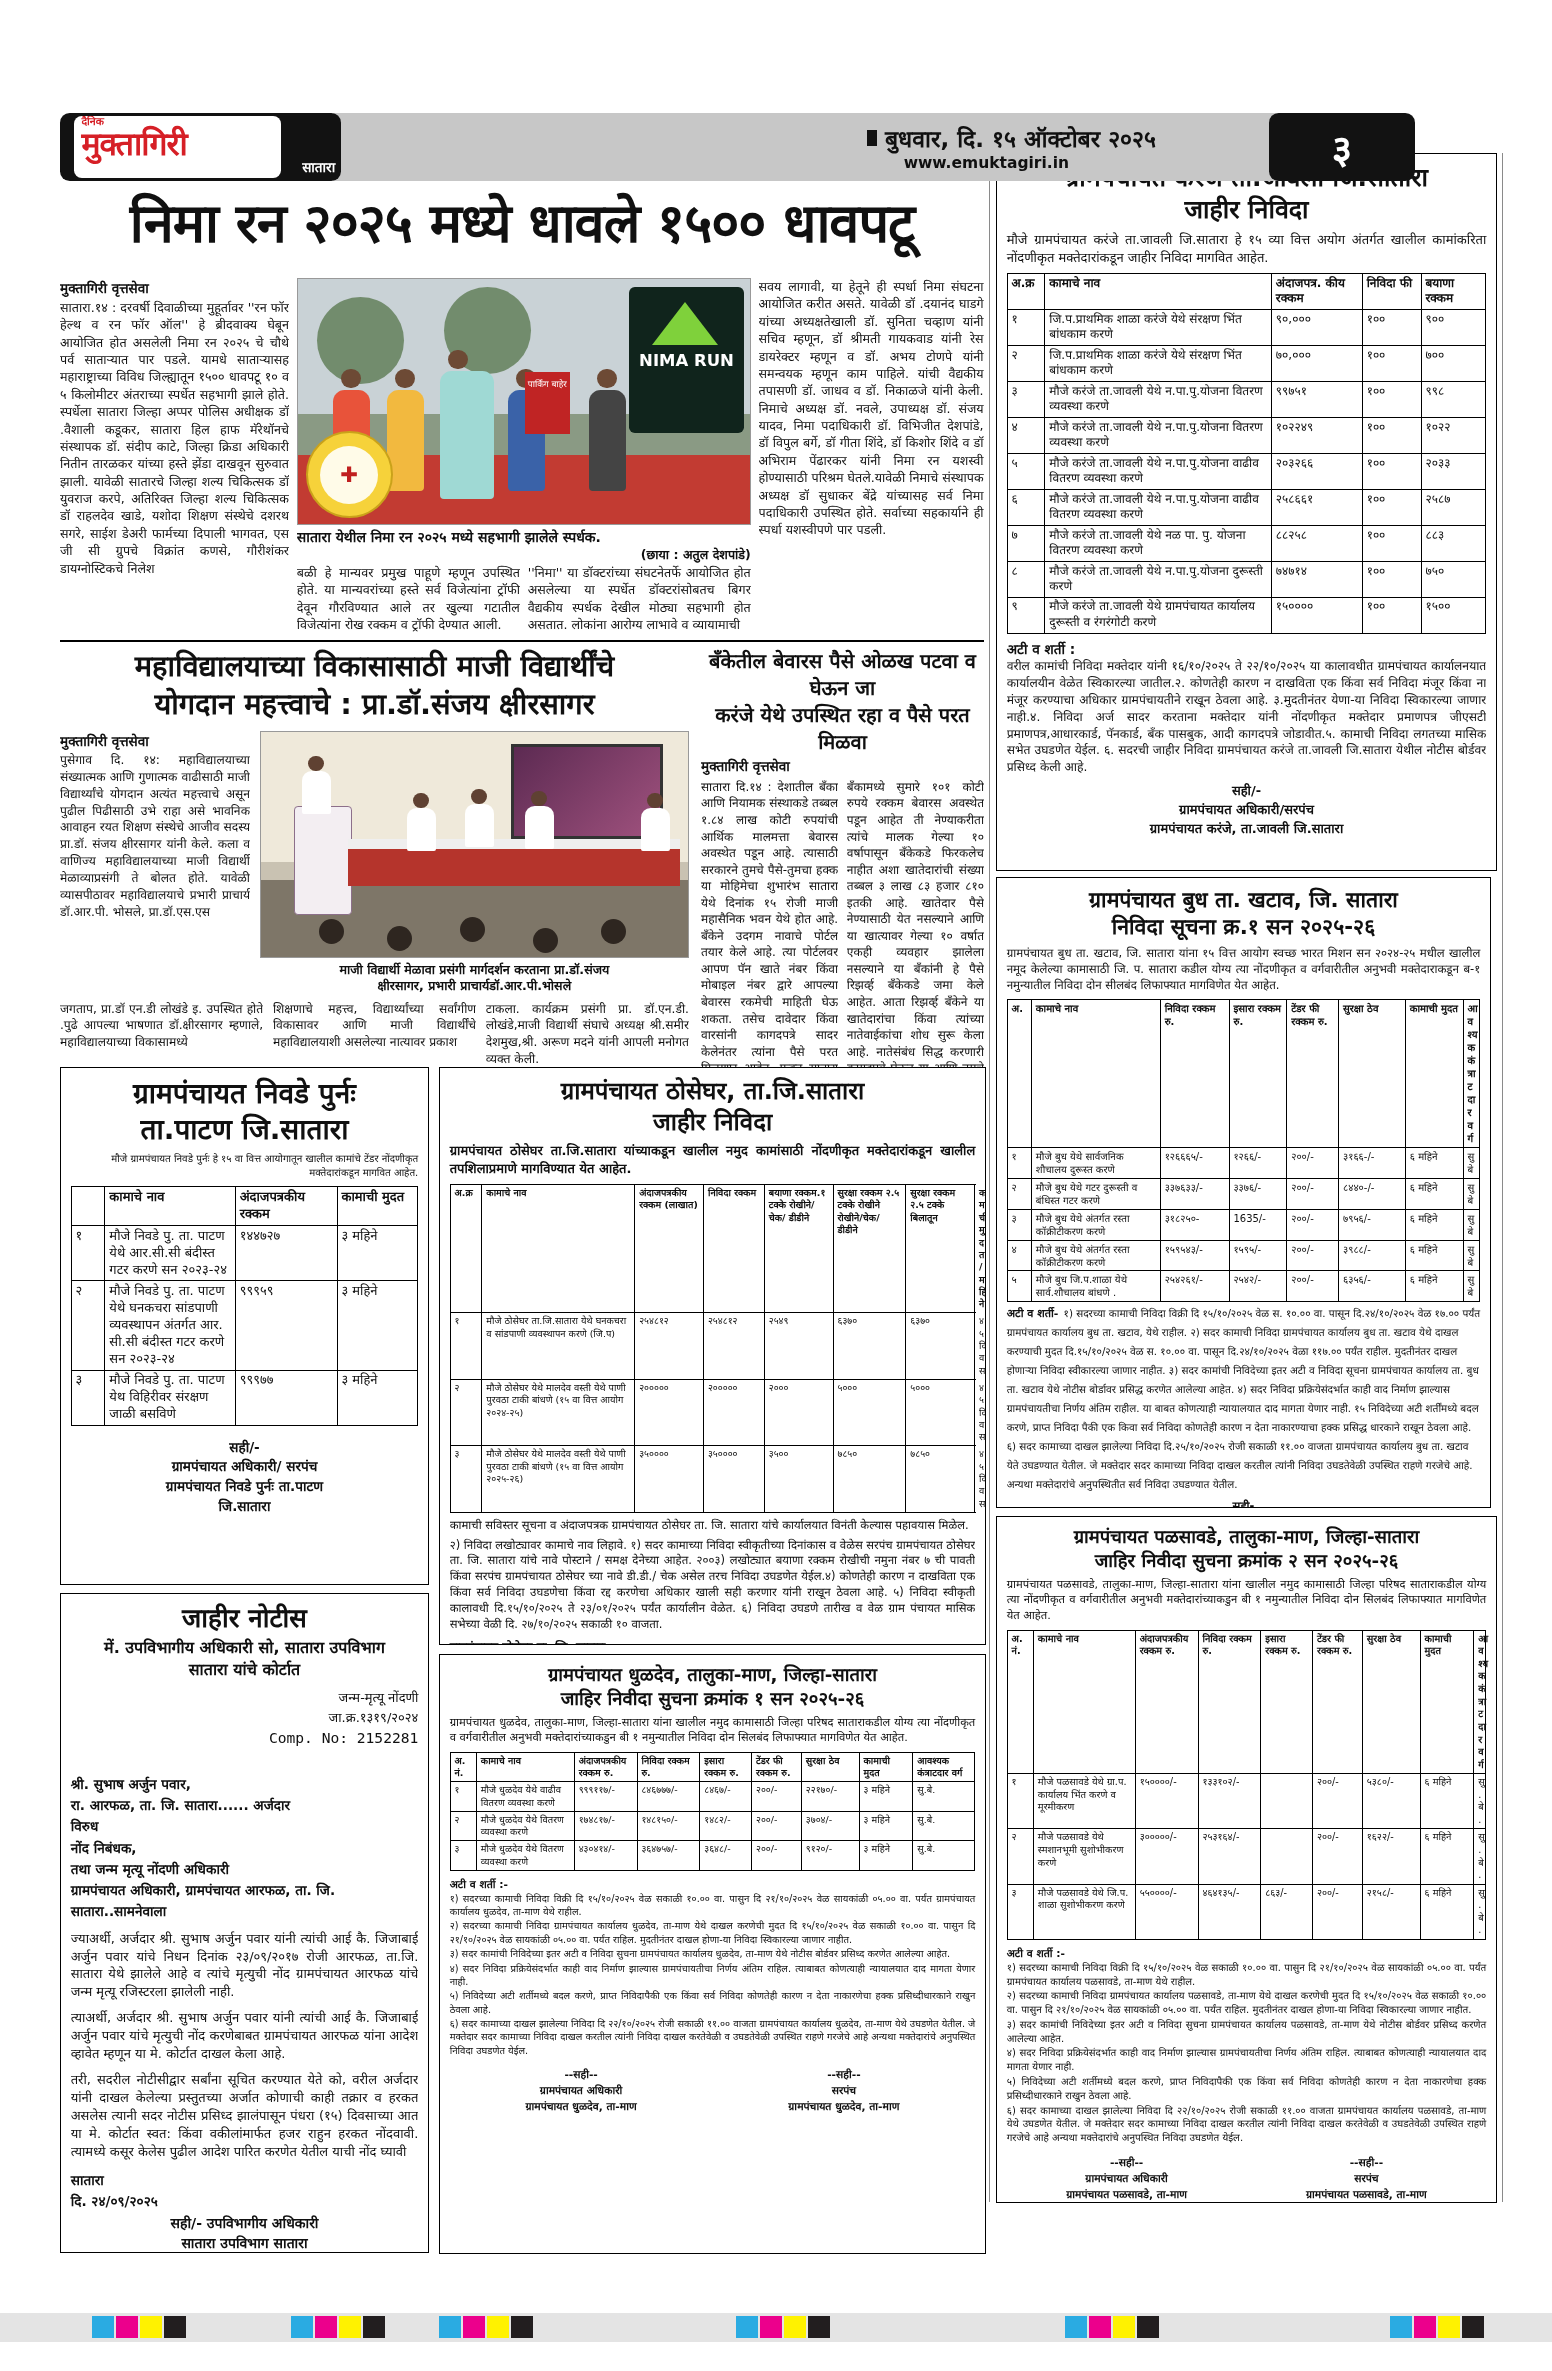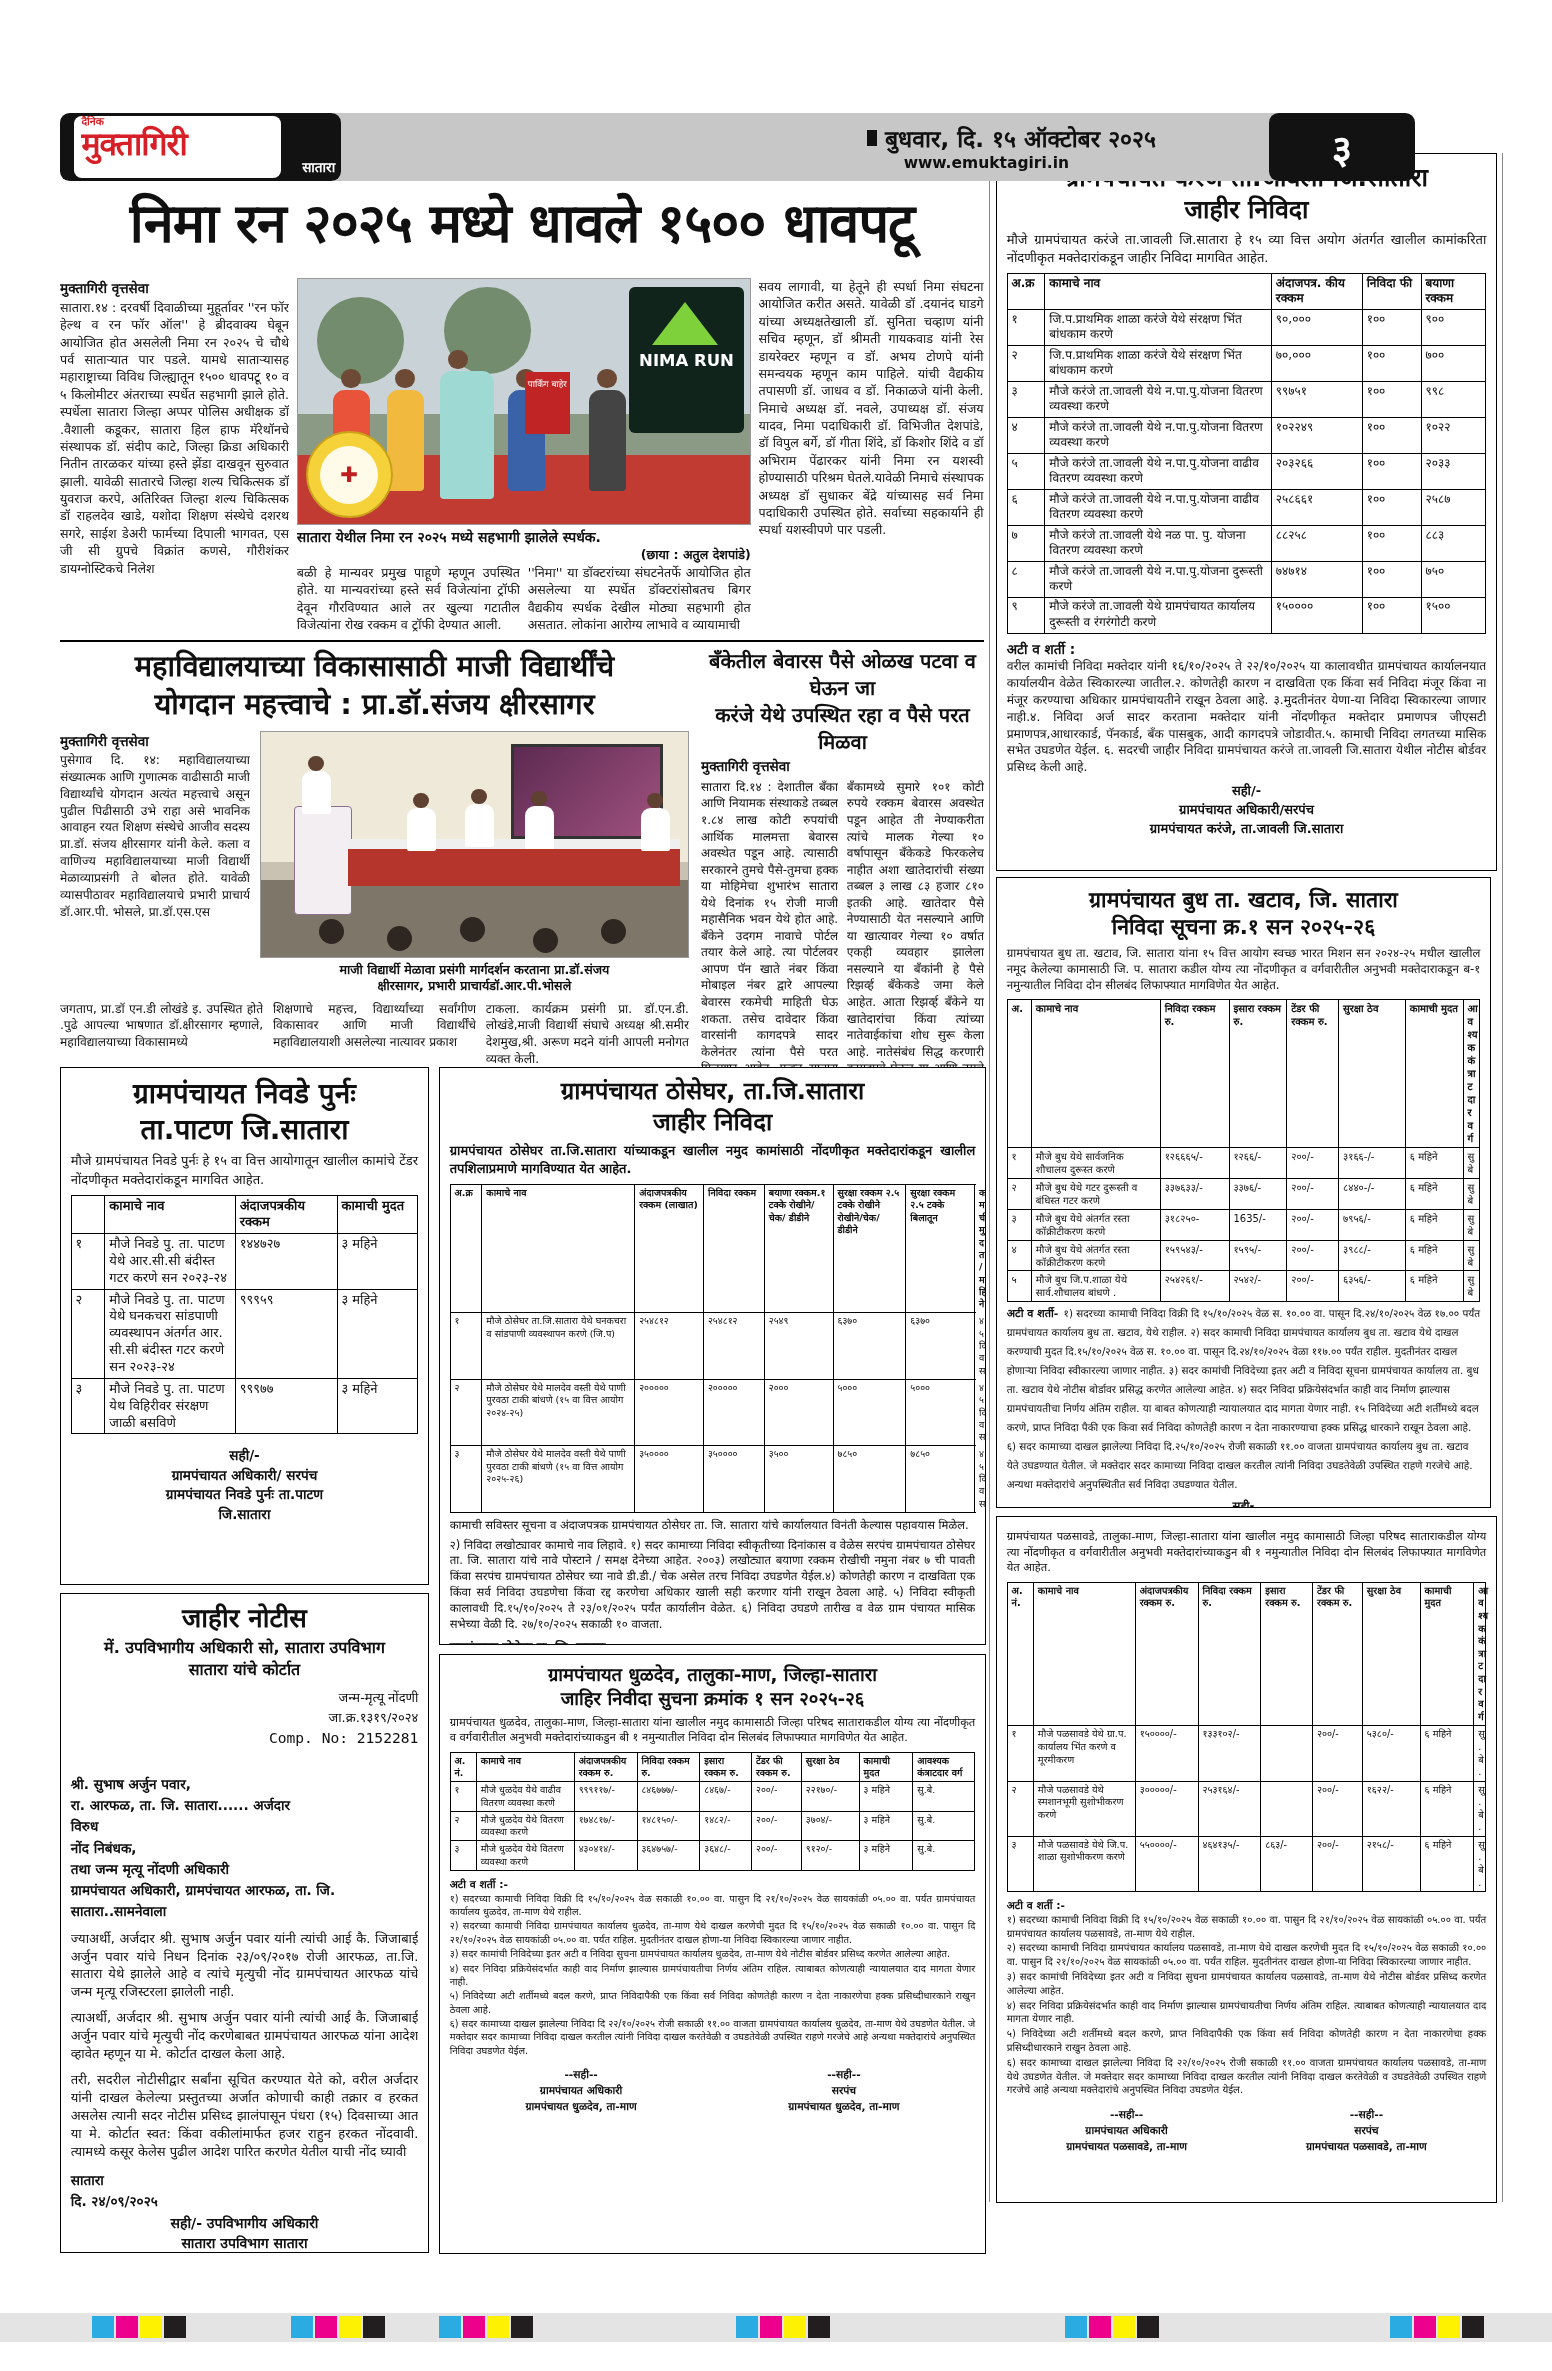--- a/index.html
+++ b/index.html
@@ -99,21 +99,21 @@
   #tbl-palsavade th:nth-child(2){width:93px;}
   #tbl-palsavade th:nth-child(3){width:54px;}
   #tbl-palsavade th:nth-child(4){width:54px;}
   #tbl-palsavade th:nth-child(5){width:43px;}
   #tbl-palsavade th:nth-child(6){width:41px;}
   #tbl-palsavade th:nth-child(7){width:49px;}
   #tbl-palsavade th:nth-child(8){width:45px;}
   #b-palsavade .terms{font-size:10px;}
   #b-nivade{left:60px;top:1067px;width:369px;height:518px;}
   #b-nivade .bx-title{font-size:28px;}
-  #b-nivade .bx-intro{font-size:13px;text-align:left;}
+  #b-nivade .bx-intro{font-size:10px;text-align:right;}
   #tbl-nivade{font-size:13px;}
   #tbl-nivade th:nth-child(1){width:25px;}
   #tbl-nivade th:nth-child(3){width:93px;}
   #tbl-nivade th:nth-child(4){width:72px;}
   #b-nivade .signc{font-size:13.6px;margin-top:11.6px;}
   #b-thoseghar{left:439px;top:1067px;width:547px;height:578px;}
   #b-thoseghar .bx-title{font-size:24px;}
   #b-thoseghar .bx-intro{font-size:13px;font-weight:bold;}
   #tbl-thoseghar{font-size:9.5px;}
   #tbl-thoseghar th:nth-child(1){width:23px;}
@@ -436,20 +436,24 @@
     <span class="t-title" style="font-size:11px">अटी व शर्ती-</span>
     <div class="terms bodytxt" style="font-size:10.3px;display:inline">१) सदरच्या कामाची निविदा विक्री दि १५/१०/२०२५ वेळ स. १०.०० वा. पासून दि.२४/१०/२०२५ वेळ १७.०० पर्यंत ग्रामपंचायत कार्यालय बुध ता. खटाव, येथे राहील. २) सदर कामाची निविदा ग्रामपंचायत कार्यालय बुध ता. खटाव येथे दाखल करण्याची मुदत दि.१५/१०/२०२५ वेळ स. १०.०० वा. पासून दि.२४/१०/२०२५ वेळा ११७.०० पर्यंत राहील. मुदतीनंतर दाखल होणाऱ्या निविदा स्वीकारल्या जाणार नाहीत. ३) सदर कामांची निविदेच्या इतर अटी व निविदा सूचना ग्रामपंचायत कार्यालय ता. बुध ता. खटाव येथे नोटीस बोर्डावर प्रसिद्ध करणेत आलेल्या आहेत. ४) सदर निविदा प्रक्रियेसंदर्भात काही वाद निर्माण झाल्यास ग्रामपंचायतीचा निर्णय अंतिम राहील. या बाबत कोणत्याही न्यायालयात दाद मागता येणार नाही. १५ निविदेच्या अटी शर्तींमध्ये बदल करणे, प्राप्त निविदा पैकी एक किवा सर्व निविदा कोणतेही कारण न देता नाकारण्याचा हक्क प्रसिद्ध धारकाने राखून ठेवला आहे. ६) सदर कामाच्या दाखल झालेल्या निविदा दि.२५/१०/२०२५ रोजी सकाळी ११.०० वाजता ग्रामपंचायत कार्यालय बुध ता. खटाव येते उघडण्यात येतील. जे मक्तेदार सदर कामाच्या निविदा दाखल करतील त्यांनी निविदा उघडतेवेळी उपस्थित राहणे गरजेचे आहे. अन्यथा मक्तेदारांचे अनुपस्थितीत सर्व निविदा उघडण्यात येतील.</div>
     <div class="signc" style="font-size:11.6px;margin-top:5.8px">
         <div class="gen-line">सही-</div>
         <div class="gen-line">ग्रामपंचायत अधिकारी/ सरपंच</div>
         <div class="gen-line">ग्रामपंचायत बुध ता. खटाव, जि. सातारा</div>
       </div>
   </div>
 
   <div class="nbox" id="b-palsavade">
+    <div class="bx-title">
+      <div>ग्रामपंचायत पळसावडे, तालुका-माण, जिल्हा-सातारा</div>
+      <div>जाहिर निवीदा सुचना क्रमांक २ सन २०२५-२६</div>
+    </div>
     <div class="bx-intro">ग्रामपंचायत पळसावडे, तालुका-माण, जिल्हा-सातारा यांना खालील नमुद कामासाठी जिल्हा परिषद साताराकडील योग्य त्या नोंदणीकृत व वर्गवारीतील अनुभवी मक्तेदारांच्याकडुन बी १ नमुन्यातील निविदा दोन सिलबंद लिफाफ्यात मागविणेत येत आहेत.</div>
     <div id="tbl-palsavade">
         <table>
           <thead>
             <tr>
               <th>अ. नं.</th>
               <th>कामाचे नाव</th>
               <th>अंदाजपत्रकीय रक्कम रु.</th>
               <th>निविदा रक्कम रु.</th>
               <th>इसारा रक्कम रु.</th>

